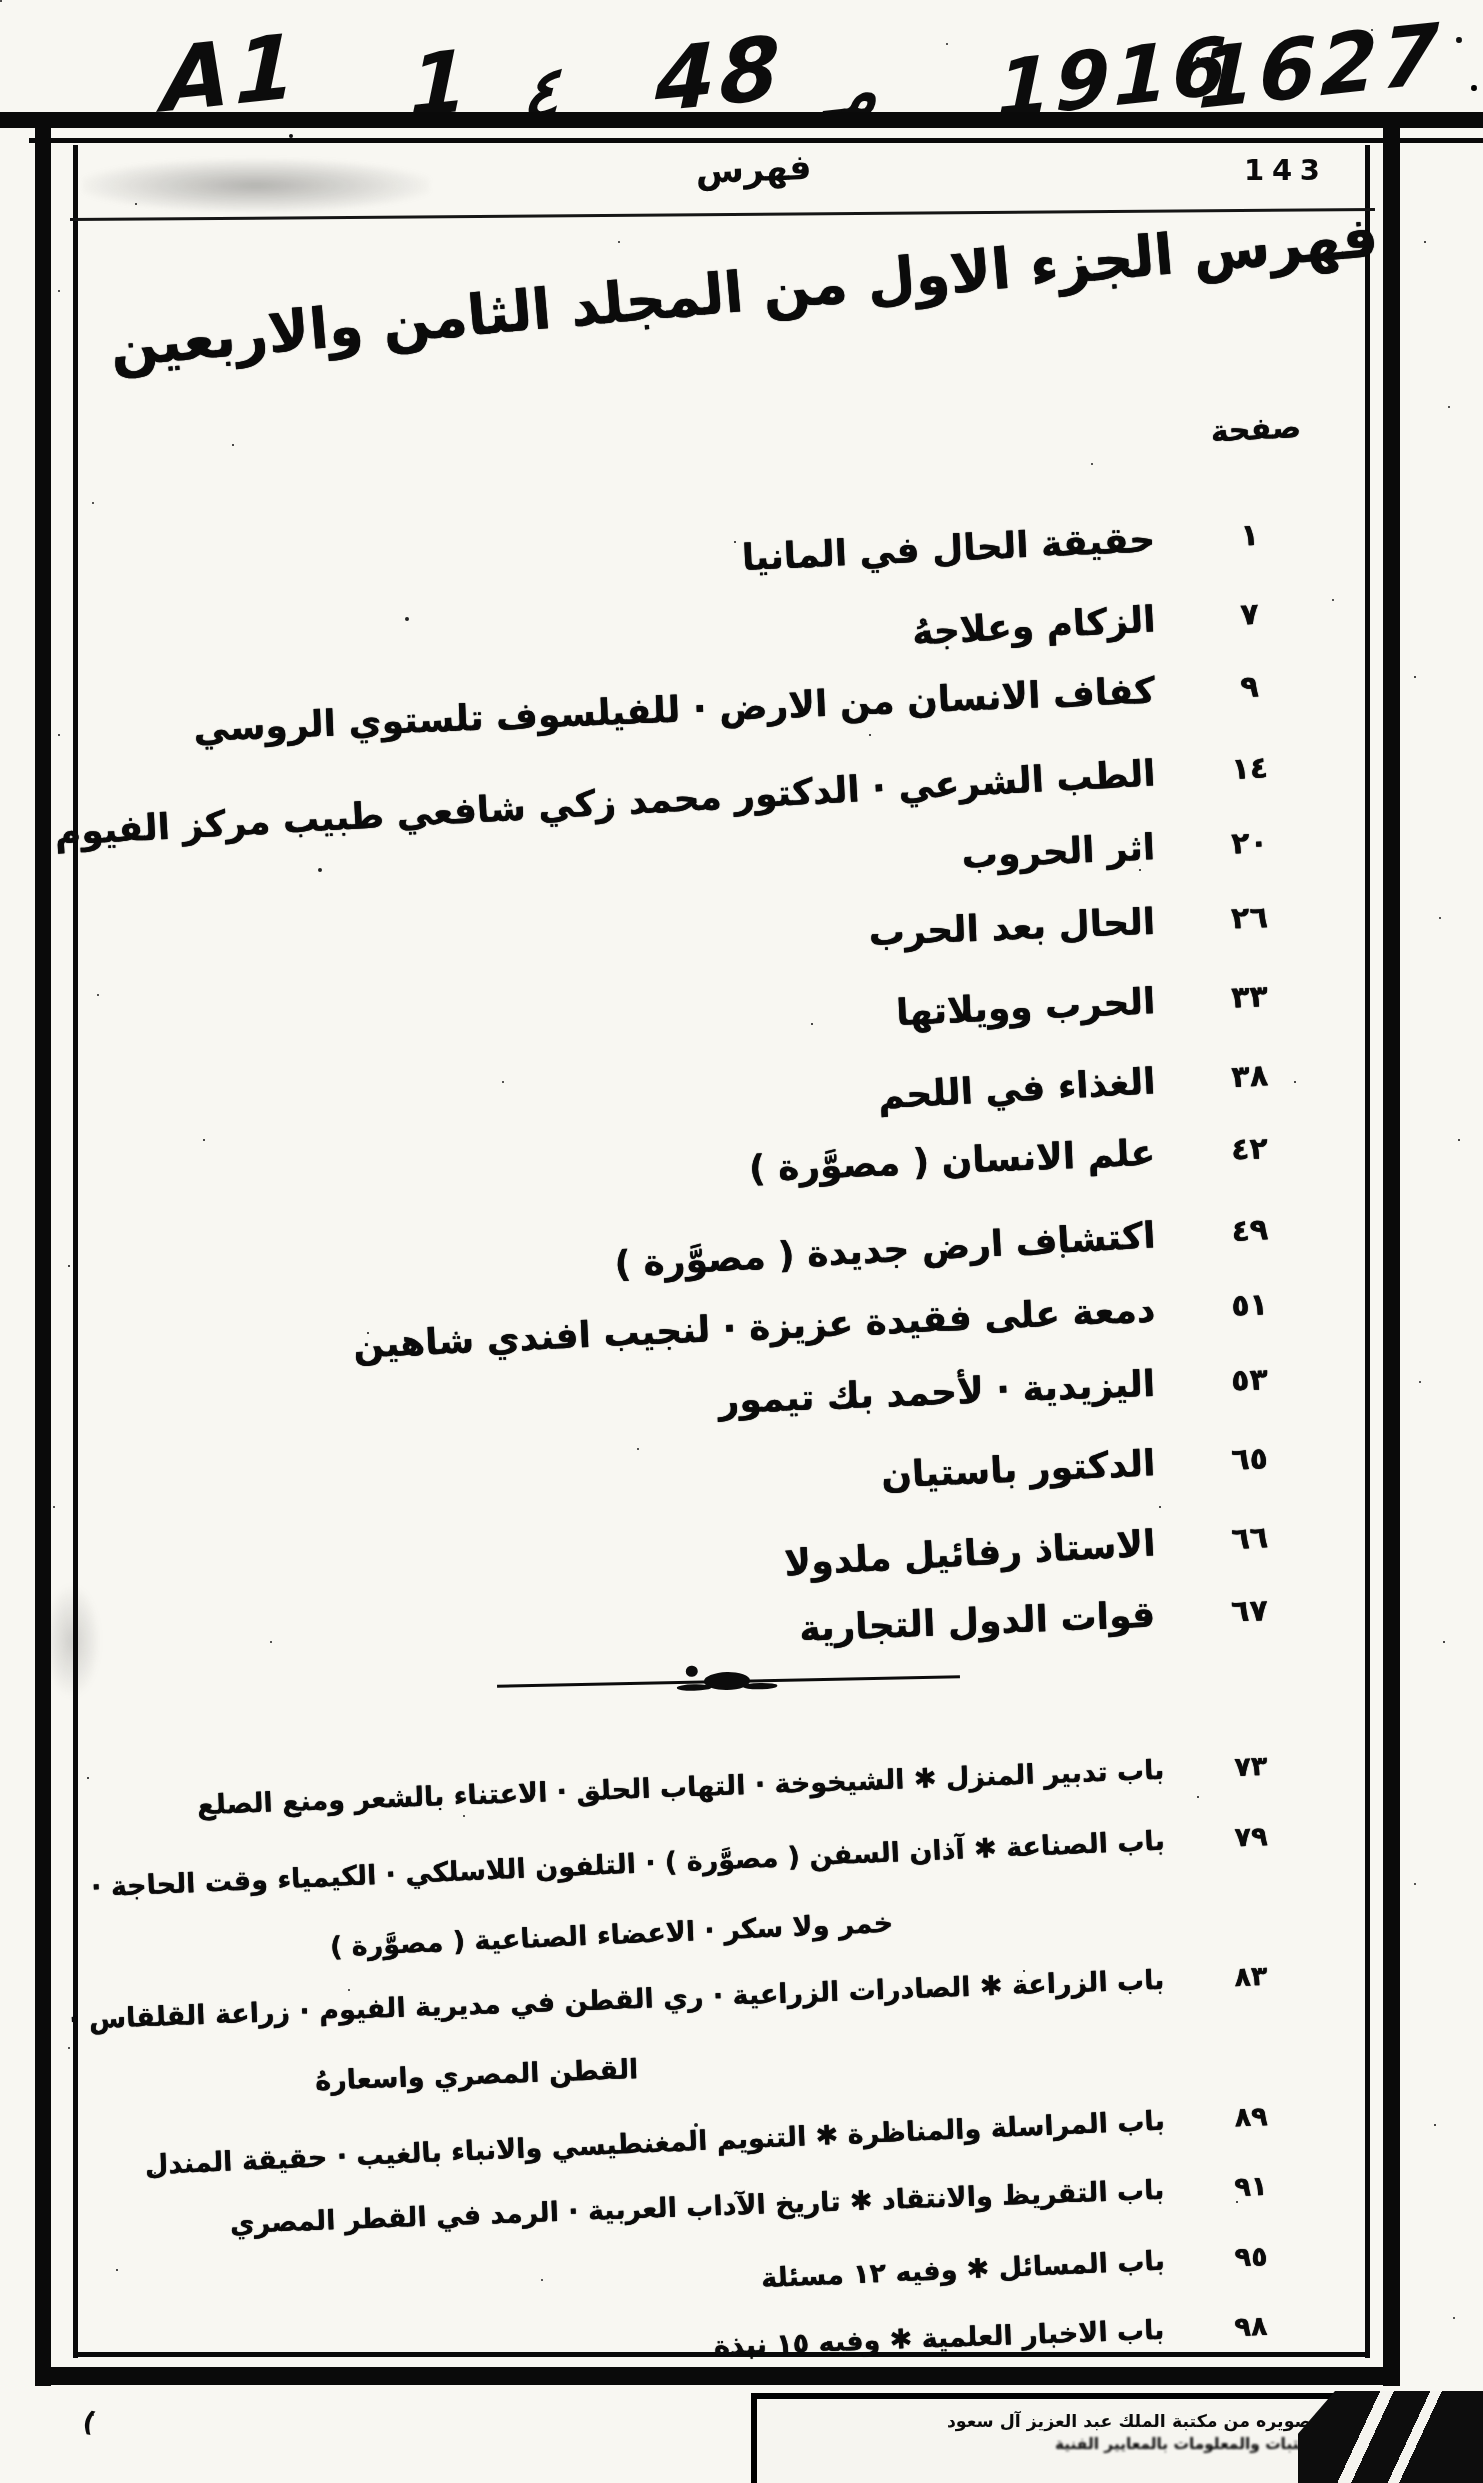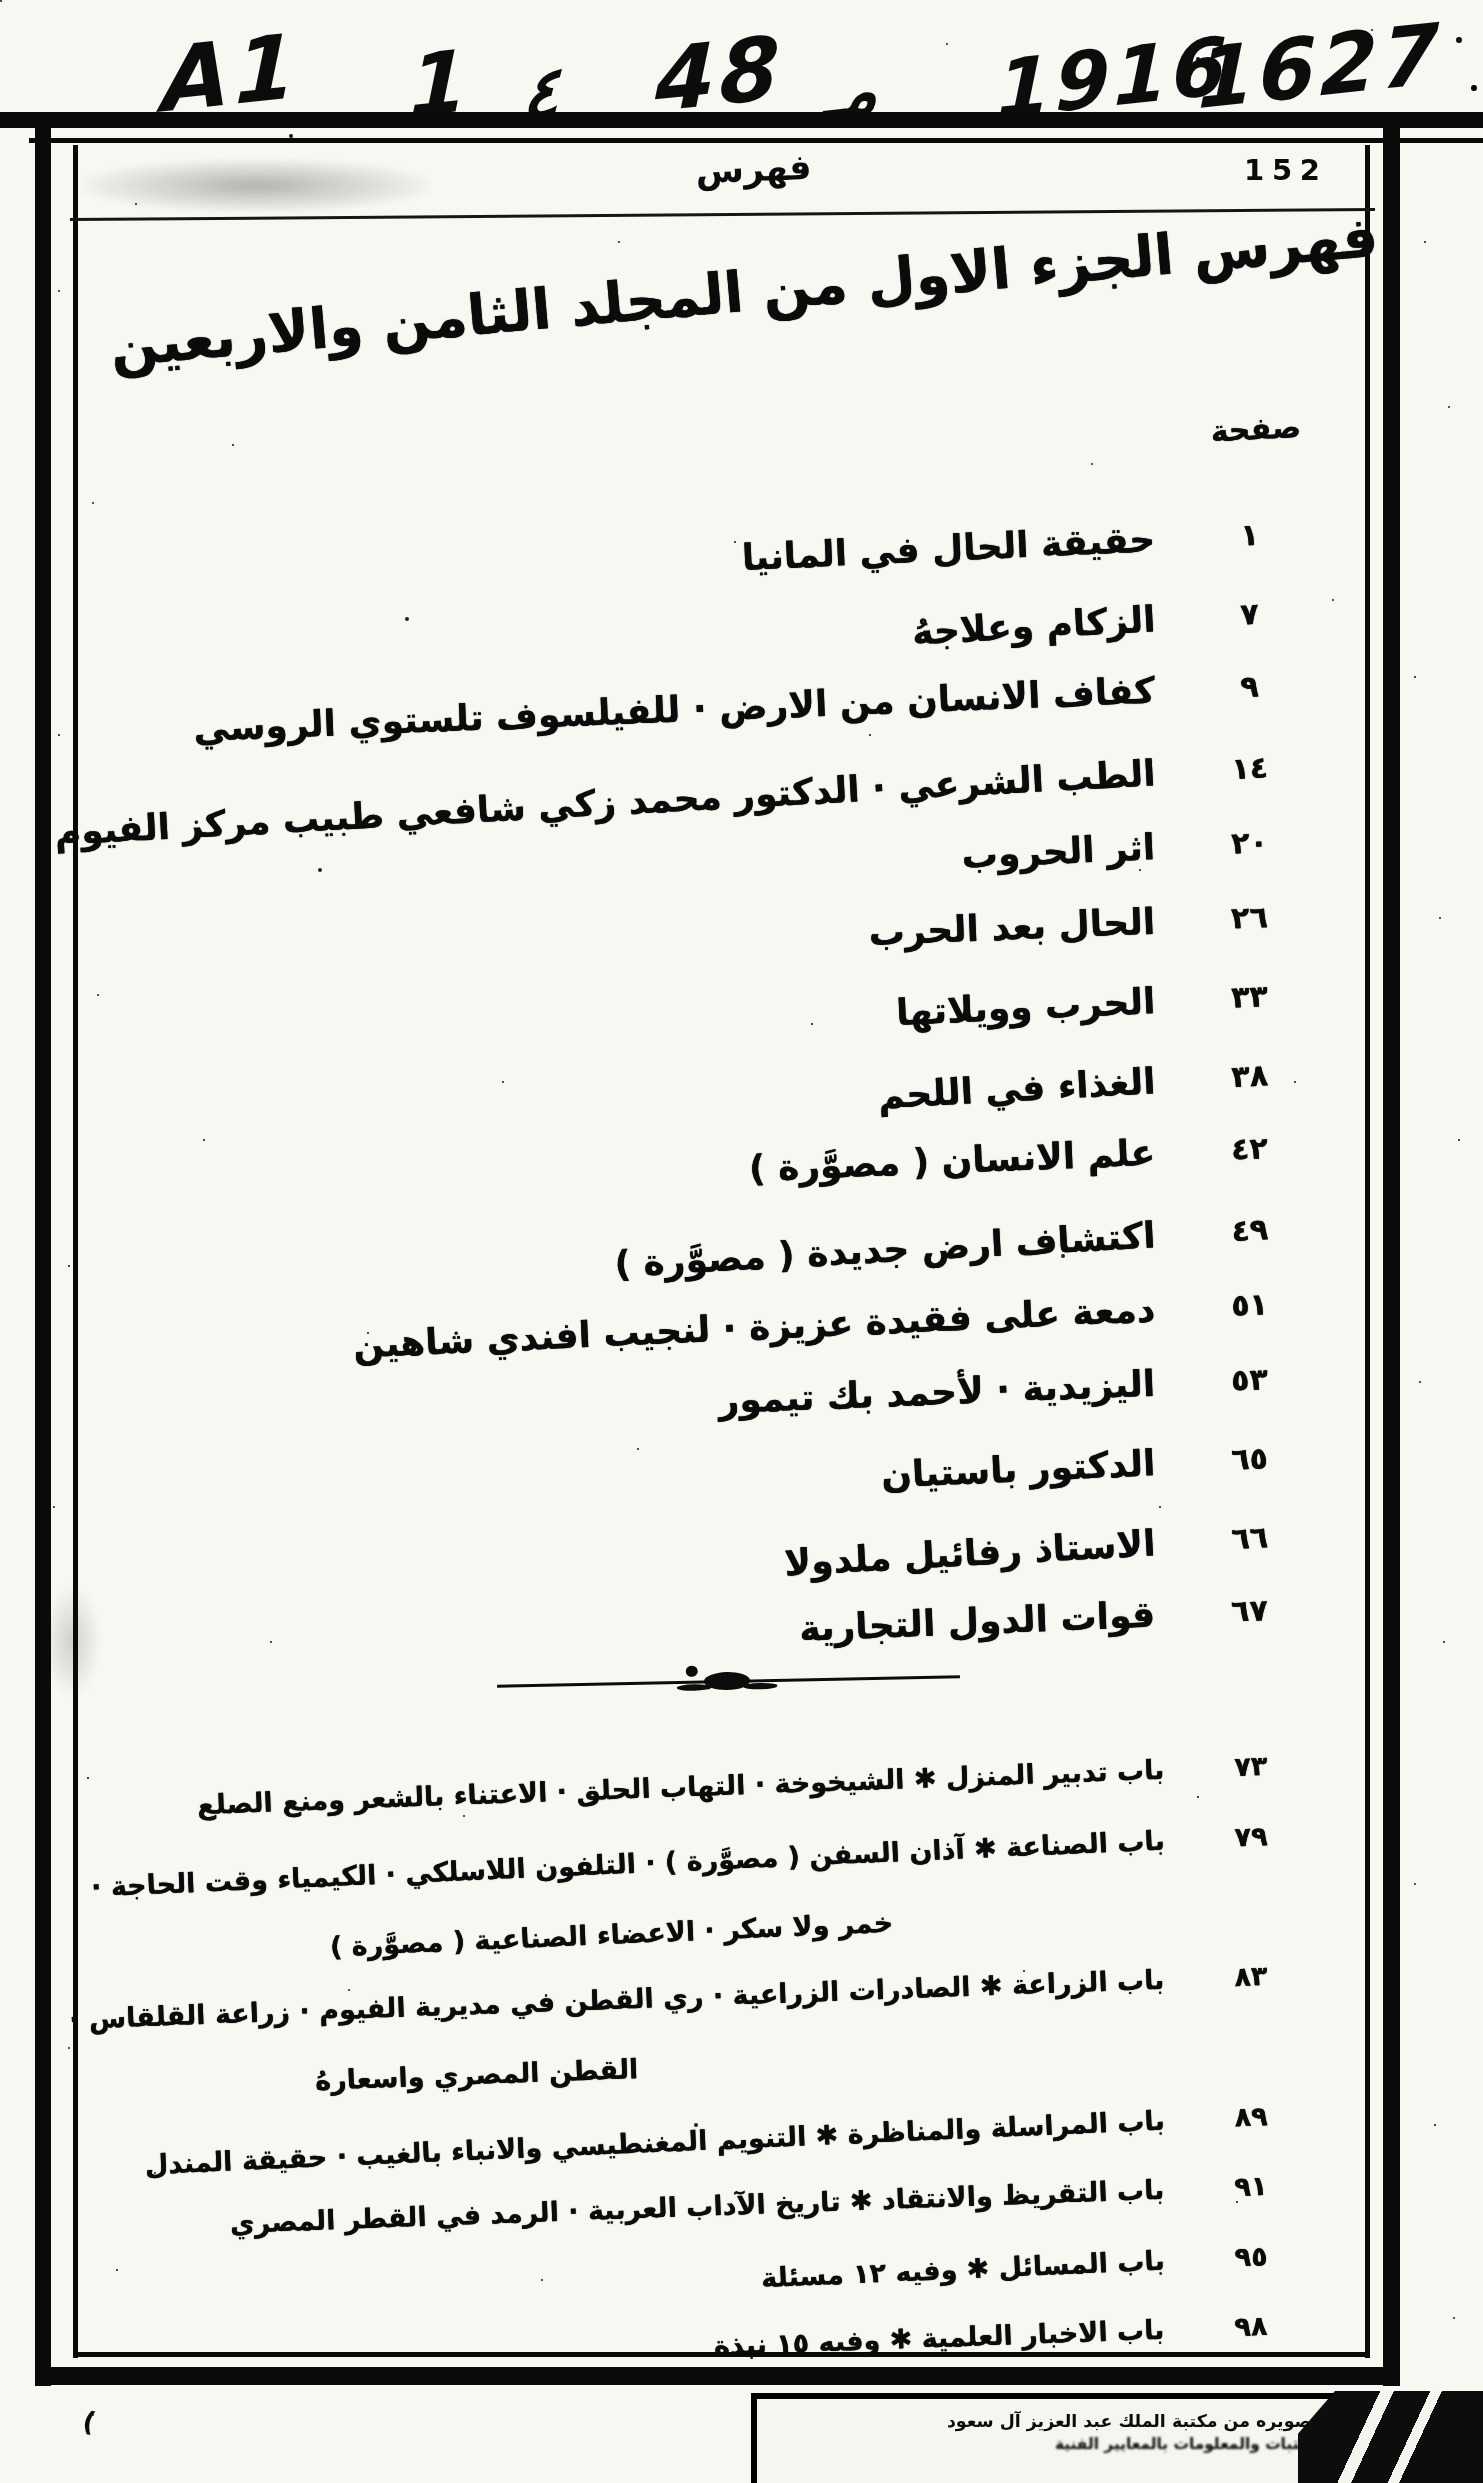--- a/index.html
+++ b/index.html
@@ -118,21 +118,21 @@
   <div class="bar f-top-thick"></div>
   <div class="bar f-top-thin"></div>
   <div class="bar f-left-thick"></div>
   <div class="bar f-left-thin"></div>
   <div class="bar f-right-thick"></div>
   <div class="bar f-right-thin"></div>
   <div class="bar f-bottom-thin"></div>
   <div class="bar f-bottom-thick"></div>
 
   <div class="abs hdr-title">فهرس</div>
-  <div class="abs hdr-num">152</div>
+  <div class="abs hdr-num">143</div>
   <div class="abs hdr-rule"></div>
 
   <div class="abs main-title">فهرس الجزء الاول من المجلد الثامن والاربعين</div>
   <div class="abs page-label">صفحة</div>
 
   <div class="entries">
       <div class="row">
       <div class="num">١</div>
       <div class="etitle">حقيقة الحال في المانيا</div>
     </div>

